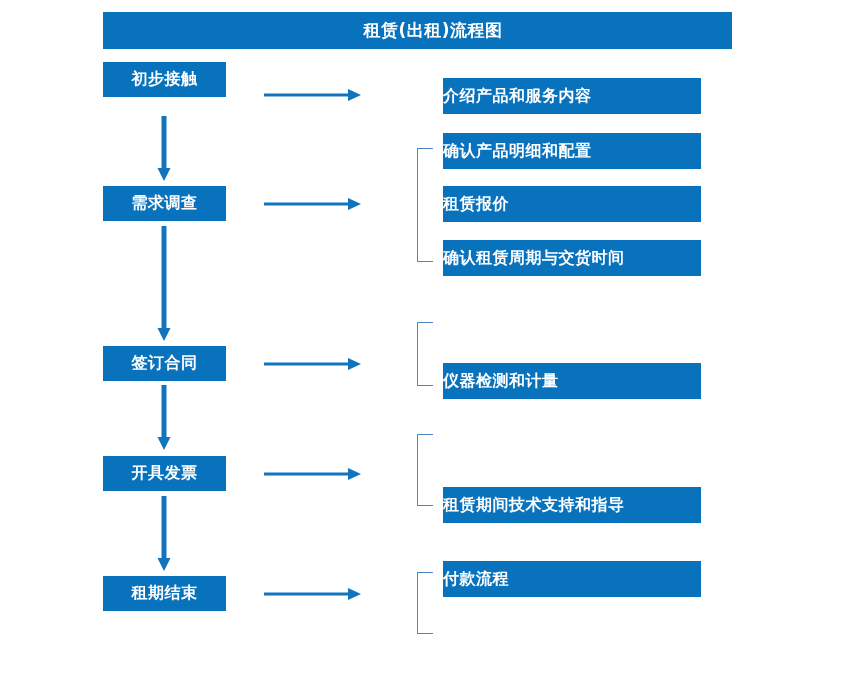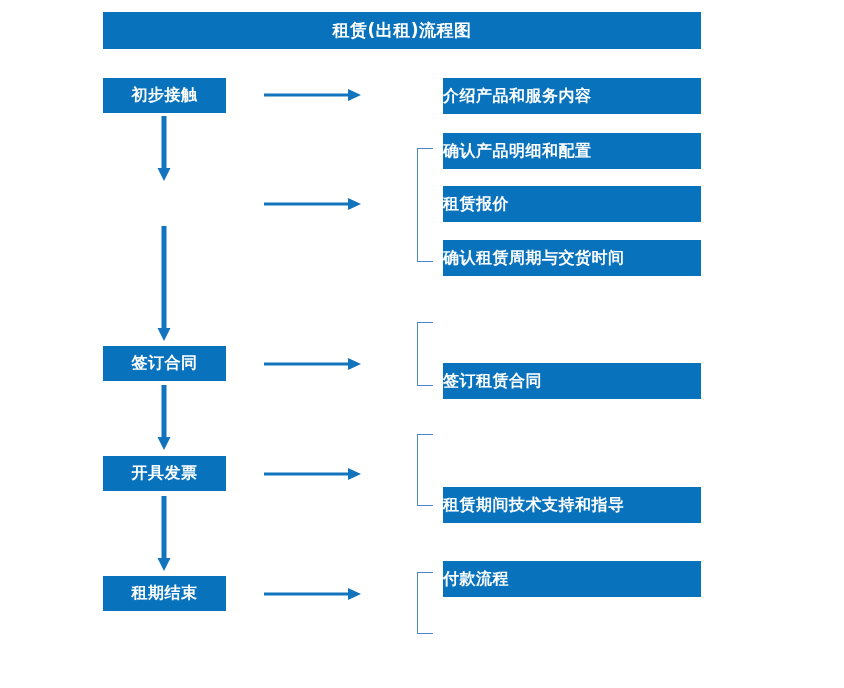--- a/index.html
+++ b/index.html
@@ -24,20 +24,21 @@
   .title-bar {
     position: absolute;
     left: 103px;
     top: 12px;
     width: 598px;
     height: 37px;
     background: #0872bd;
     display: flex;
     align-items: center;
     justify-content: center;
+    padding-left: 31px;
   }
   .title-text {
     color: #ffffff;
     font-size: 17px;
     font-weight: bold;
     letter-spacing: 0.5px;
   }
   .box {
     position: absolute;
     background: #0872bd;
@@ -82,22 +83,25 @@
 </style>
 </head>
 <body>
 
 <div id="canvas">
 
   <div class="title-bar">
     <span class="title-text">租赁(出租)流程图</span>
   </div>
 
-  <div class="box stage-box" style="top:78px">
+  <div class="box stage-box" style="top:62px">
     <span class="box-label">初步接触</span>
+  </div>
+  <div class="box stage-box" style="top:186px">
+    <span class="box-label">需求调查</span>
   </div>
   <div class="box stage-box" style="top:346px">
     <span class="box-label">签订合同</span>
   </div>
   <div class="box stage-box" style="top:456px">
     <span class="box-label">开具发票</span>
   </div>
   <div class="box stage-box" style="top:576px">
     <span class="box-label">租期结束</span>
   </div>
@@ -108,21 +112,21 @@
   <div class="box detail-box" style="top:133px">
     <span class="box-label">确认产品明细和配置</span>
   </div>
   <div class="box detail-box" style="top:186px">
     <span class="box-label">租赁报价</span>
   </div>
   <div class="box detail-box" style="top:240px">
     <span class="box-label">确认租赁周期与交货时间</span>
   </div>
   <div class="box detail-box" style="top:363px">
-    <span class="box-label">签订租赁合同</span>
+    <span class="box-label">仪器检测和计量</span>
   </div>
   <div class="box detail-box" style="top:487px">
     <span class="box-label">租赁期间技术支持和指导</span>
   </div>
   <div class="box detail-box" style="top:561px">
     <span class="box-label">付款流程</span>
   </div>
 
   <div class="h-arrow" style="left:264px; top:87px; width:98px;">
     <svg width="98" height="14" viewBox="0 0 98 14">

